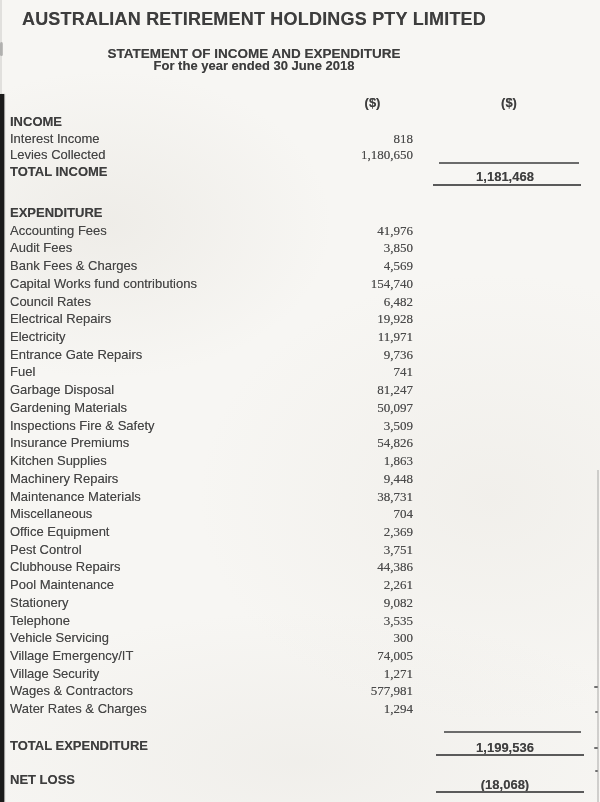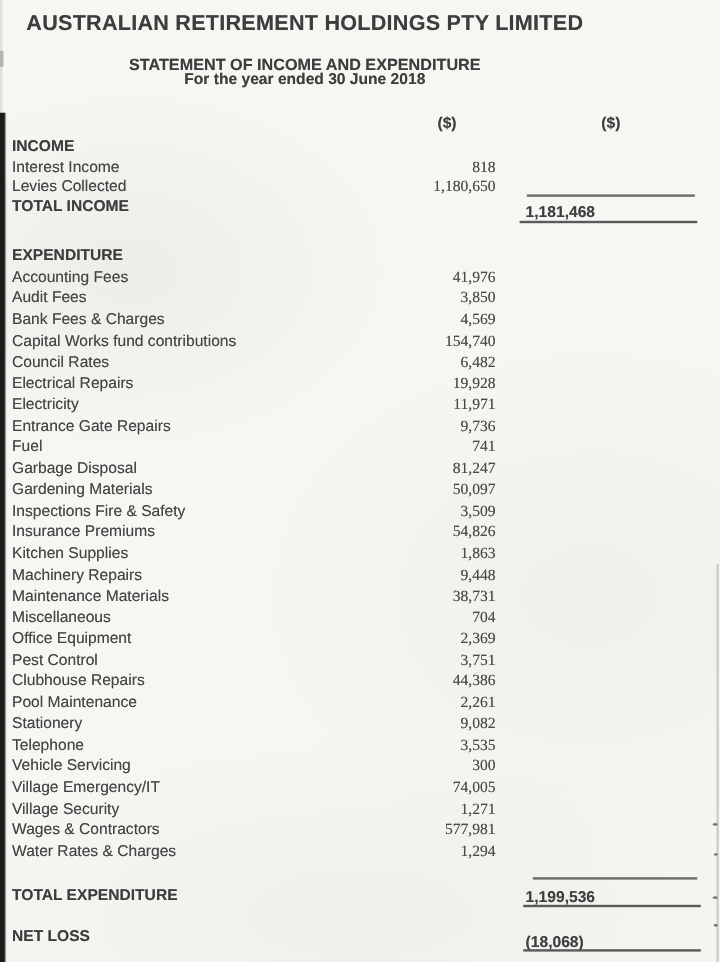--- a/index.html
+++ b/index.html
@@ -25,21 +25,21 @@
   .colhdr.c1{left:330px;width:85px;}
   .colhdr.c2{left:438px;width:142px;}
   .section{position:absolute;left:0;width:600px;}
   .row{display:flex;}
   .income .row{height:16.5px;line-height:16.5px;}
   .expenditure .row{height:17.72px;line-height:17.72px;}
   .cell-label{padding-left:10px;width:300px;white-space:nowrap;overflow:hidden;}
   .cell-amt{width:103px;text-align:right;color:#4a4a4a;font-family:Liberation Serif, serif;}
   .bold{font-weight:700;color:#3d3d3d;}
   .abs-label{position:absolute;left:10px;font-weight:700;color:#3d3d3d;white-space:nowrap;}
-  .c2amt{position:absolute;left:438px;width:134px;text-align:left;font-weight:700;color:#3f3f3f;}
+  .c2amt{position:absolute;left:438px;width:134px;text-align:center;font-weight:700;color:#3f3f3f;}
   .rule{position:absolute;height:2px;background:#6b6b6b;}
   .rule.dark{background:#5a5a5a;}
   .edge-left{position:absolute;left:0;top:94px;width:4px;height:708px;background:#1b1b1b;box-shadow:1px 0 1px rgba(27,27,27,0.45);}
   .edge-left-faint{position:absolute;left:0;top:0;width:2px;height:94px;background:rgba(100,100,100,0.15);}
   .smudge{position:absolute;left:0;top:42px;width:3px;height:14px;background:rgba(90,90,90,0.35);border-radius:2px;}
   .edge-right{position:absolute;left:597px;top:470px;width:2px;height:332px;background:rgba(120,120,120,0.30);}
   .dash{position:absolute;background:#6f6f6f;height:2px;border-radius:1px;}
 </style>
 </head>
 <body>

